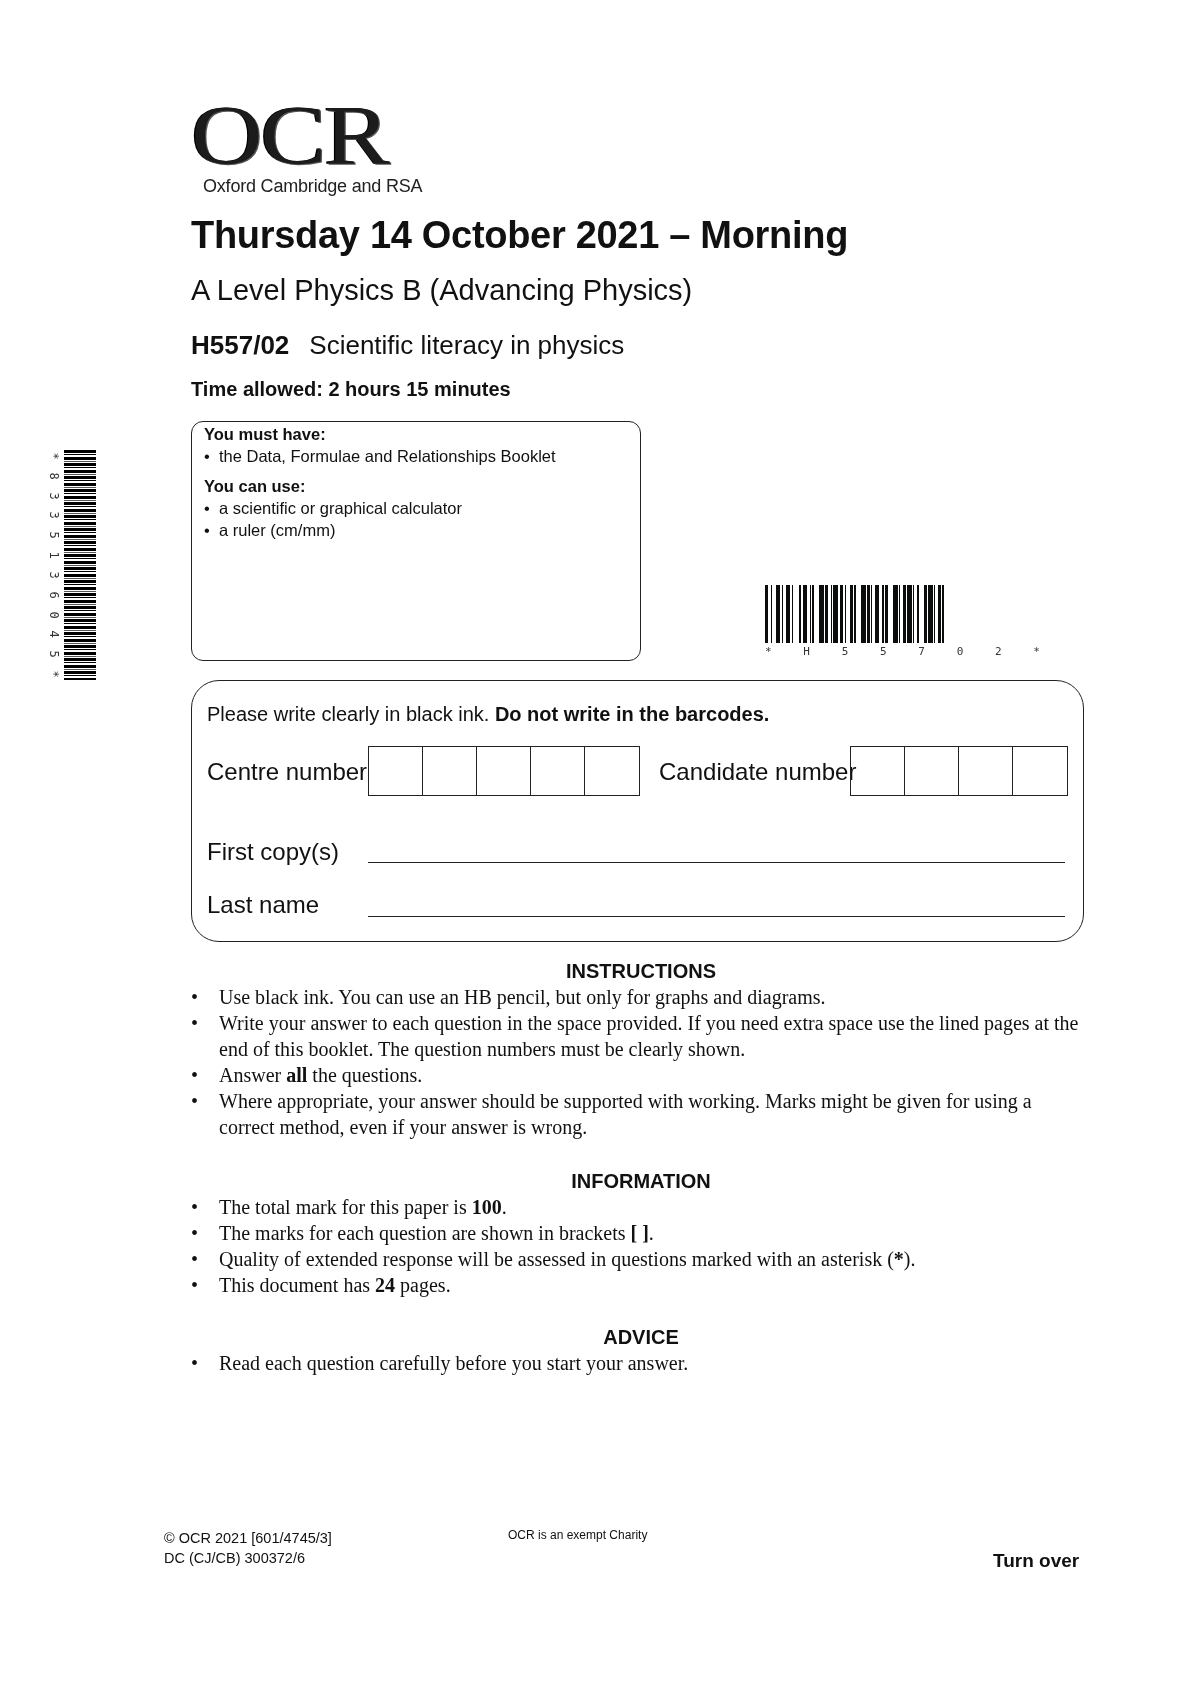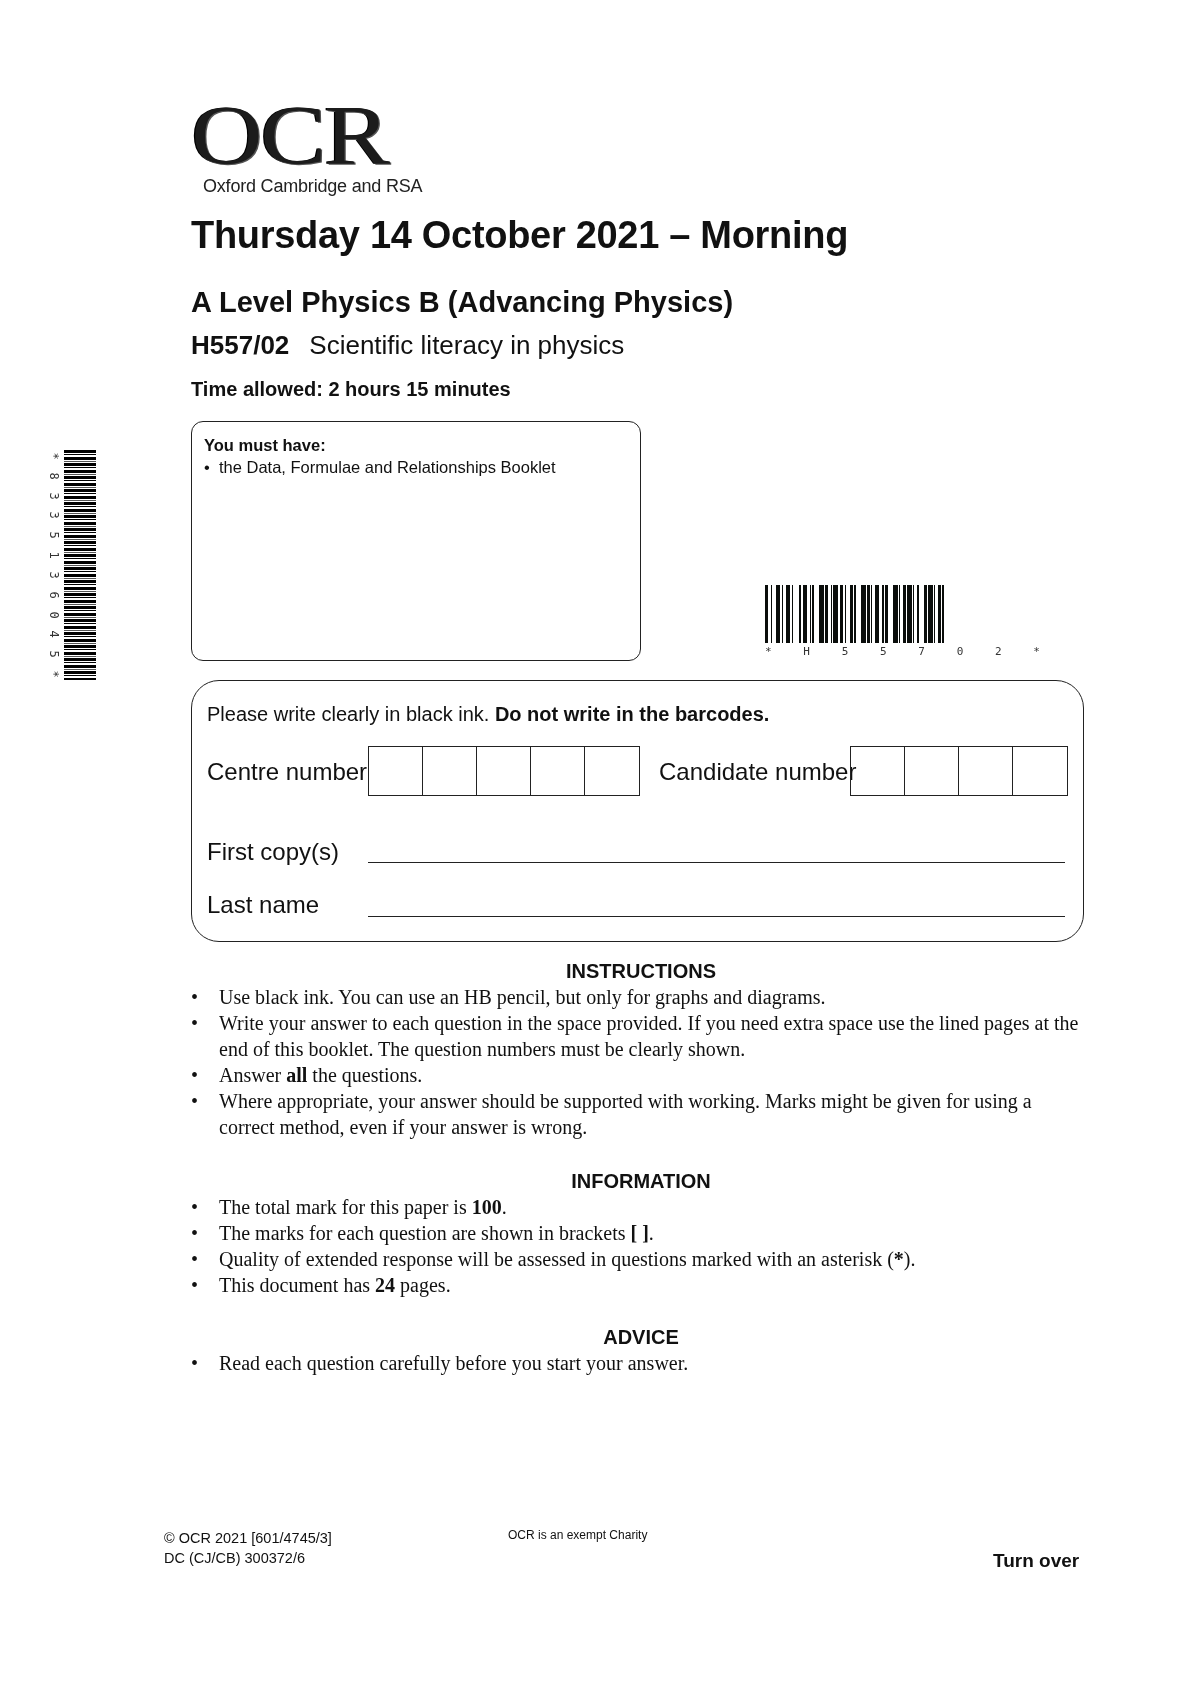--- a/index.html
+++ b/index.html
@@ -7,27 +7,27 @@
          font-family:"Liberation Sans", sans-serif; color:#111111; }
   .abs { position:absolute; }
 
   
   .logo { left:191px; top:100px; }
   .logo-mark { font-family:"Liberation Serif", serif; font-size:84px; line-height:72px; letter-spacing:-2px;
                color:#1c1c1c; text-shadow: 1px 1px 0 #555, -1px 0 0 #000; font-weight:normal; transform:scaleX(1.18); transform-origin:left; }
   .logo-sub { font-size:18px; color:#222; margin-top:4px; margin-left:12px; letter-spacing:-0.2px; }
 
   .title { left:191px; top:214px; font-size:38px; font-weight:bold; letter-spacing:-0.3px; }
-  .subtitle { left:191px; top:274px; font-size:29px; font-weight:bold;margin-top:12px; }
+  .subtitle { left:191px; top:274px; font-size:29px; font-weight:normal; }
   .paper { left:191px; top:330px; font-size:26px; }
   .paper .code { font-weight:bold; margin-right:20px; }
   .time { left:191px; top:378px; font-size:20px; font-weight:bold; }
 
   
-  .musthave { left:191px; top:421px; width:450px; height:240px; border:1.5px solid #222; border-radius:12px; box-sizing:border-box; padding:12px 12px; font-size:16.5px; line-height:22px; }
+  .musthave { left:191px; top:421px; width:450px; height:240px; border:1.5px solid #222; border-radius:12px; box-sizing:border-box; padding:1px 12px; font-size:16.5px; line-height:22px; }
   .musthave h4 { margin:0; font-size:16.5px; font-weight:bold; }
   .musthave ul { list-style:none; margin:0 0 8px 0; padding:0; }
   .musthave li { position:relative; padding-left:15px; }
   .musthave li::before { content:"\2022"; position:absolute; left:0; top:0; }
 
   
   .vbar { left:48px; top:450px; width:50px; height:230px; }
   .vbar-digits { position:absolute; left:0; top:0; width:12px; height:230px; display:flex; flex-direction:column; justify-content:space-between; align-items:center; font-family:"DejaVu Sans Mono", monospace; font-size:12px; color:#333; }
   .vbar-digits span { display:block; transform:rotate(90deg); line-height:12px; }
   .vbar-lines { position:absolute; left:16px; top:0; width:32px; height:230px;
@@ -103,20 +103,25 @@
       <span>*</span>
     </div>
   <div class="vbar-lines"></div>
 </div>
 
 <div class="abs musthave">
   <h4>You must have:</h4>
   <ul>
     <li>the Data, Formulae and Relationships Booklet</li>
   </ul>
+  <h4>You can use:</h4>
+  <ul>
+    <li>a scientific or graphical calculator</li>
+    <li>a ruler (cm/mm)</li>
+  </ul>
 </div>
 
 <div class="abs hbar">
   <div class="hbar-lines" id="hbar-lines">
       <i style="width: 2.8px; background: rgb(10, 13, 11);"></i>
       <i style="width: 2.8px; background: rgb(255, 255, 255);"></i>
       <i style="width: 1.4px; background: rgb(10, 13, 11);"></i>
       <i style="width: 4.2px; background: rgb(255, 255, 255);"></i>
       <i style="width: 4.2px; background: rgb(10, 13, 11);"></i>
       <i style="width: 1.4px; background: rgb(255, 255, 255);"></i>

